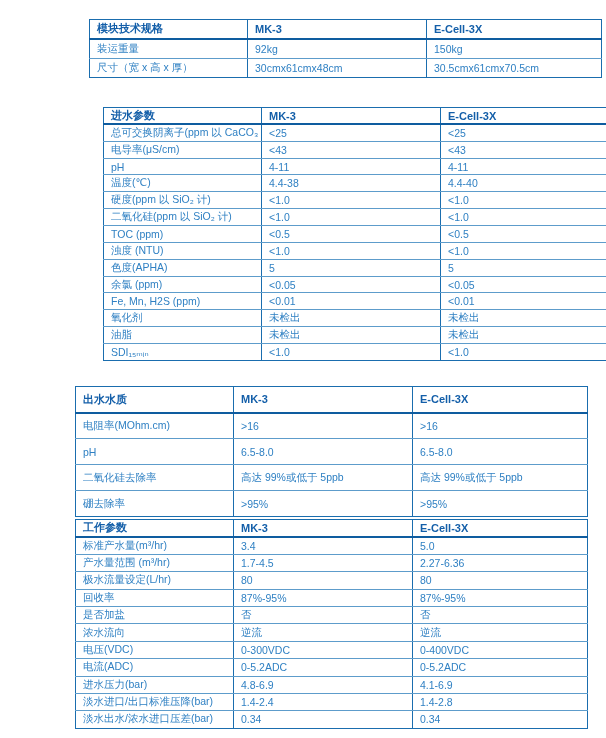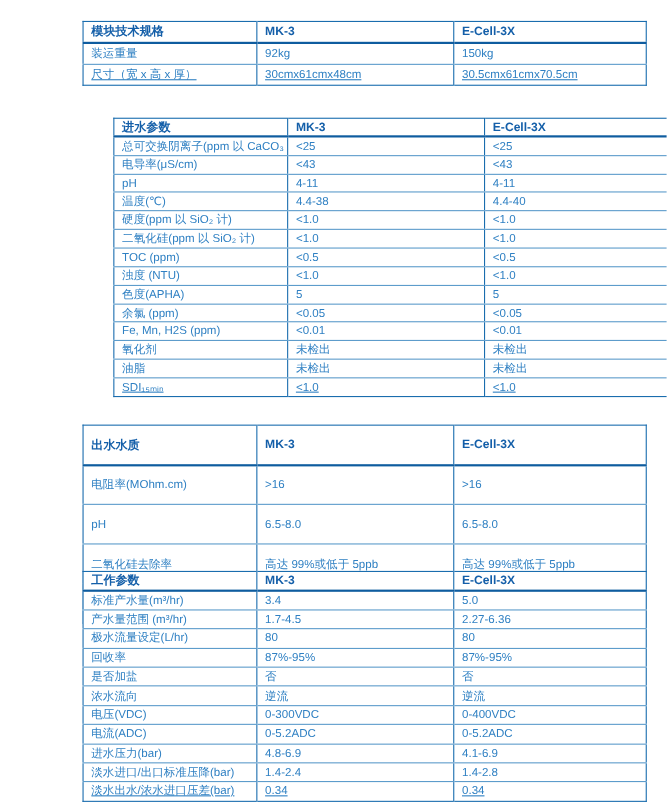--- a/index.html
+++ b/index.html
@@ -38,25 +38,25 @@
   }
   table.spec td {
     font-size: 10.5px;
     font-weight: normal;
     color: #2f80c3;
     border-bottom: 1px solid #5d9ccb;
   }
   table.spec th + th, table.spec td + td {
     border-left: 1px solid #1a6dae;
   }
-  table.spec tr:last-child td { border-bottom: none; text-decoration: underline; }
+  table.spec tr:last-child td { border-bottom: none; }
   
-  .t1 { top: 19px; }  .t1 tr { height: 19.3px; }
+  .t1 { top: 19px; margin-left: 14px; }  .t1 tr { height: 19.3px; }
   .t2 { top: 107px; margin-left: 28px; } .t2 tr { height: 16.87px; }
-  .t3 { top: 386px; } .t3 tr { height: 36px; }
+  .t3 { top: 386px; } .t3 tr { height: 26px; }
   .t4 { top: 508px; margin-top: 11px; } .t4 tr { height: 17.4px; }
 </style>
 </head>
 <body>
 
 <div class="page">
 
   <table class="spec t1">
     <colgroup>
         <col style="width:158px">

